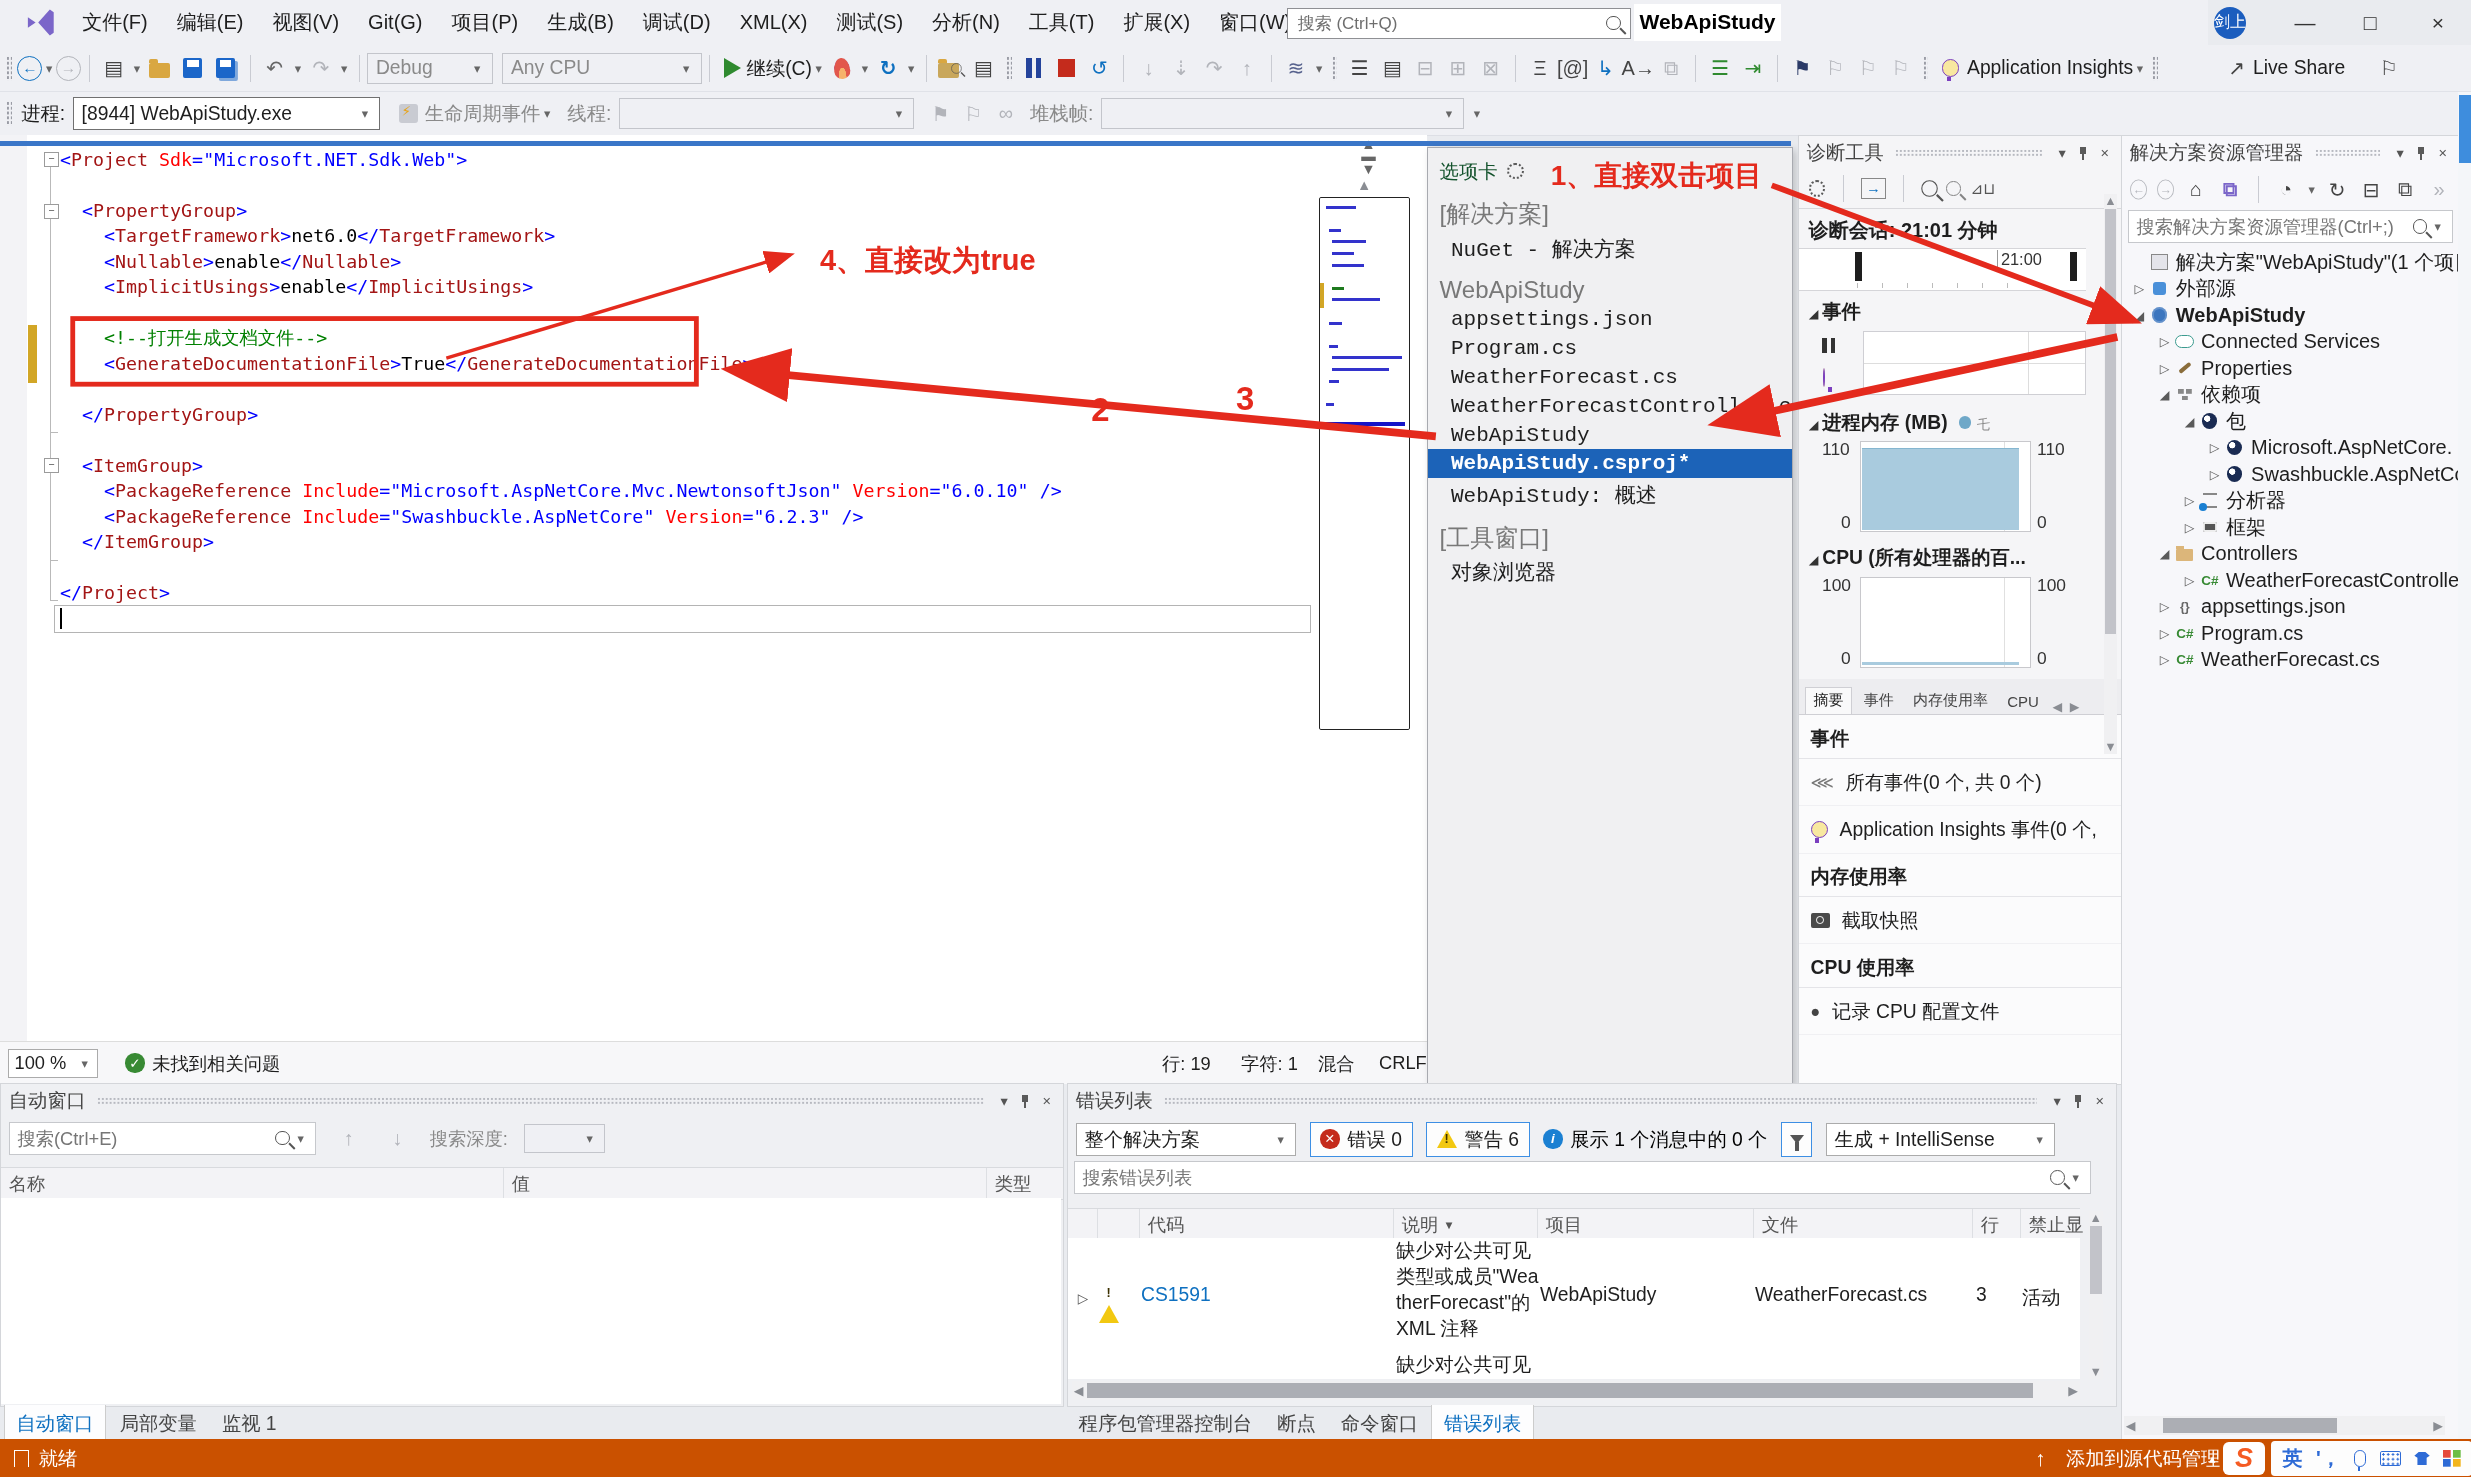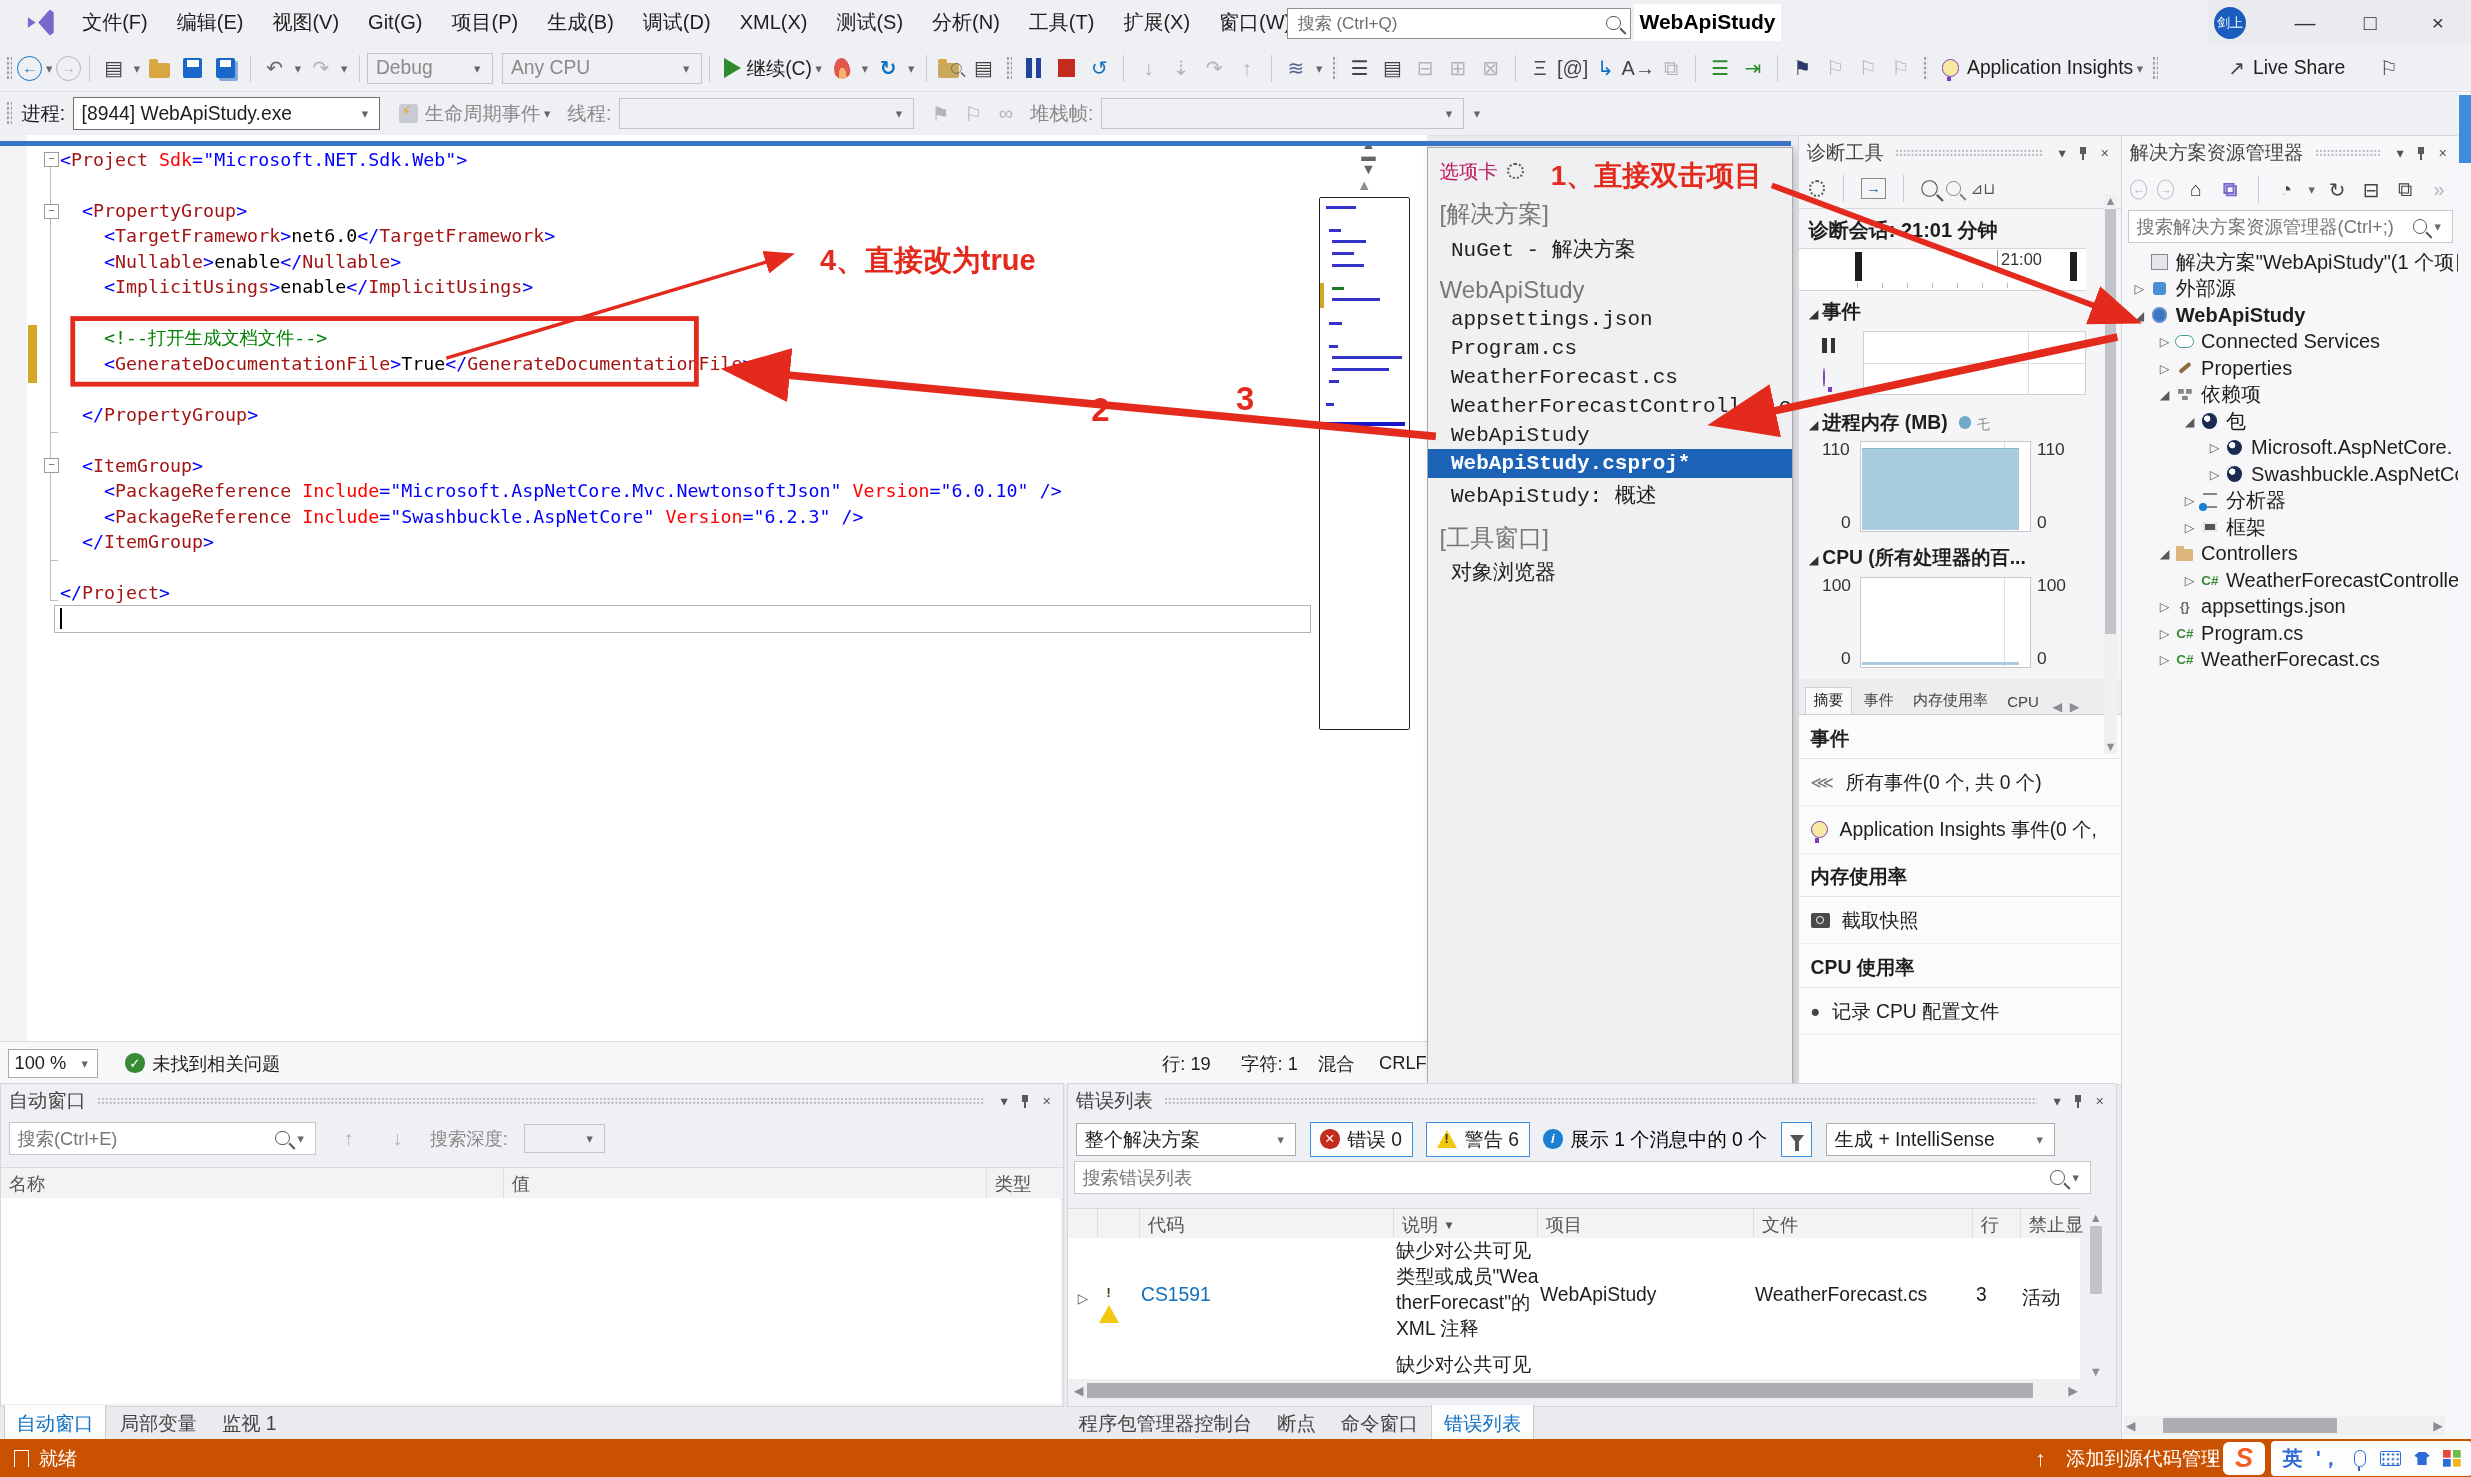--- a/index.html
+++ b/index.html
@@ -8,21 +8,21 @@
   .row{display:flex;align-items:center;}
   
   #titlebar{left:0;top:0;width:2208px;height:45px;background:#EFF0F4;display:flex;align-items:center;}
   .vs-logo{width:37px;height:31px;margin:0 9.7px 0 21px;}
   .menu-item{padding:0 14.5px;font-size:20px;color:#1E1E1E;white-space:nowrap;}
   .qsearch{position:absolute;left:1287px;top:7.7px;width:323px;height:29px;background:#fff;border:1px solid #8F9094;
     display:flex;align-items:center;justify-content:space-between;padding:0 9.7px;font-size:17px;color:#6E6E6E;}
   .soltitle{position:absolute;left:1634px;top:3.9px;width:147px;height:37px;background:#fff;color:#000;
     font-weight:bold;font-size:21px;display:flex;align-items:center;justify-content:center;}
   .avatar{position:absolute;left:2214px;top:6.8px;width:32px;height:32px;border-radius:50%;background:#1B5DBE;
-    color:#fff;font-size:13px;display:flex;align-items:center;justify-content:center;}
+    color:#fff;font-size:16px;display:flex;align-items:center;justify-content:center;}
   .winbtn{position:absolute;top:0;width:60px;height:45px;display:flex;align-items:center;justify-content:center;
     font-size:21px;color:#333;}
   #toolbar{left:0;top:45px;width:2472px;height:46px;background:#EFF0F4;display:flex;align-items:center;border-bottom:1px solid #E0E2E8;}
   #debugbar{left:0;top:92px;width:2472px;height:43px;background:#EFF0F4;display:flex;align-items:center;border-bottom:1px solid #DDDFE5;}
   .grip{width:5.8px;height:25px;margin:0 5.8px;background-image:radial-gradient(#9A9CA5 1.2px,transparent 1.3px);background-size:3.9px 4.8px;}
   .tb-sep{width:1px;height:27px;background:#C9CBD2;margin:0 7.7px;}
   .ico{width:29px;height:29px;display:flex;align-items:center;justify-content:center;font-size:20px;color:#444;margin:0 1.9px;}
   .ico.gray{color:#B2B4BA;}
   .ico.blue{color:#0E70C0;}
   .dd{font-size:12.6px;color:#666;width:13.5px;text-align:center;}
@@ -73,21 +73,21 @@
   #minimap{position:absolute;left:1319px;top:62px;width:89px;height:531px;background:#fff;border:1.9px solid #222;border-radius:1.9px;}
   .mm-line{position:absolute;height:2.9px;}
   #mm-yellow{position:absolute;left:0px;top:85px;width:3.9px;height:25px;background:#D2A626;}
   #mm-view{position:absolute;left:0;top:224px;width:85px;height:3.9px;background:#1414C8;}
   
   #edstatus{left:0;top:1041px;width:1427px;height:42px;background:#F7F7F9;border-top:1px solid #DDD;display:flex;align-items:center;font-size:18.3px;color:#1E1E1E;}
   .zoombox{width:77px;height:27px;border:1px solid #ABABAB;background:#fff;margin-left:7.7px;display:flex;align-items:center;justify-content:space-between;padding:0 5.8px;}
   .okdot{width:19.3px;height:19.3px;border-radius:50%;background:#388A34;color:#fff;font-size:13.5px;display:flex;align-items:center;justify-content:center;margin:0 7.7px 0 27px;}
   
   #tabs-panel{left:1427px;top:147px;width:364px;height:937px;background:#F0F0F2;border:1px solid #A8AAB0;box-shadow:2.9px 2.9px 7.7px rgba(0,0,0,.18);}
-  .tp-title{display:flex;align-items:center;gap:9.7px;padding:9.7px 0 3.9px 11.6px;font-size:19.3px;color:#be185d;}
+  .tp-title{display:flex;align-items:center;gap:9.7px;padding:9.7px 0 3.9px 11.6px;font-size:19.3px;color:#14532d;}
   .tp-header{padding:9.7px 0 1.9px 11.6px;font-size:24px;color:#787878;}
   .tp-item{padding:2.9px 0 2.9px 23px;font-size:21px;color:#1E1E1E;white-space:nowrap;overflow:hidden;font-family:Liberation Mono, monospace;}
   .tp-item.sel{background:#1C63B8;color:#fff;font-weight:bold;}
   
   #diag{left:1798px;top:135px;width:322px;height:948px;background:#F5F5F7;border:1px solid #D4D6DA;overflow:hidden;}
   .pane-title{height:33px;display:flex;align-items:center;padding:0 7.7px;font-size:19.3px;color:#444;gap:7.7px;}
   .title-dots{flex:1;height:6.8px;background-image:radial-gradient(#B7B9C0 1px,transparent 1.2px);background-size:3.9px 3.9px;margin:0 3.9px;}
   .pane-ico{color:#555;font-size:14.5px;width:17.4px;text-align:center;}
   .diag-toolbar{height:39px;display:flex;align-items:center;gap:9.7px;padding:0 9.7px;border-bottom:1px solid #D8D8DC;}
   .export-ico{width:23px;height:19.3px;border:1.9px solid #888;display:flex;align-items:center;justify-content:center;color:#0E70C0;font-size:14.5px;font-weight:bold;}

